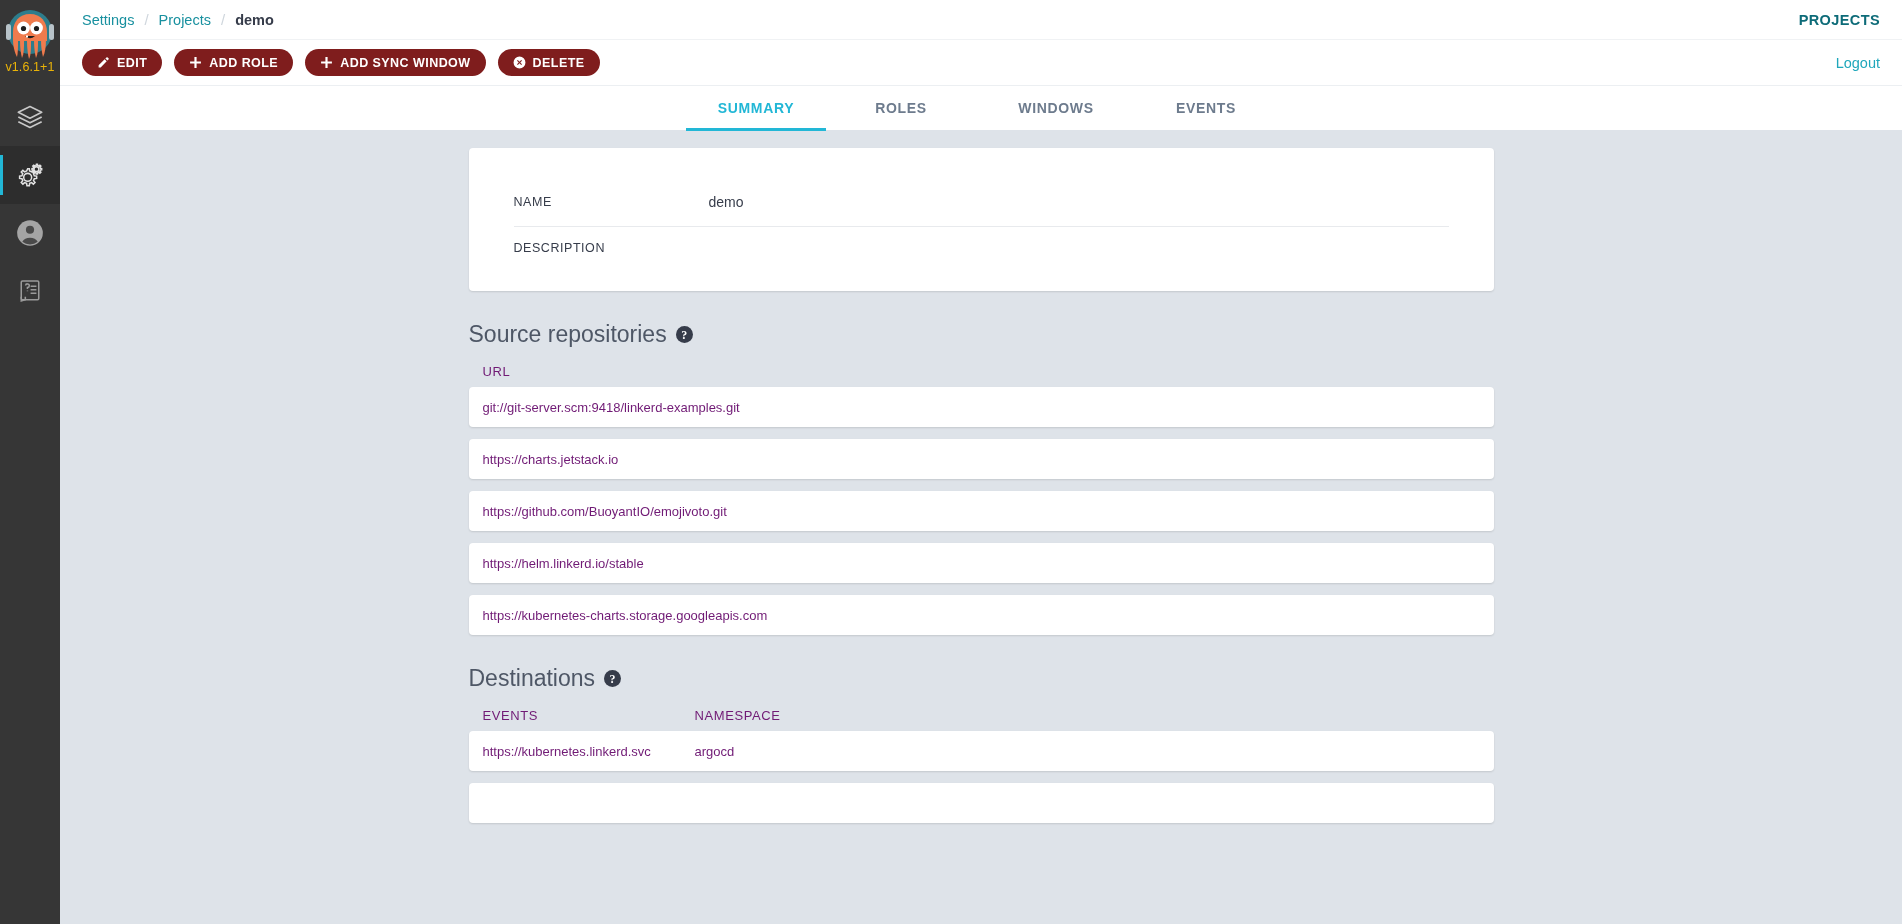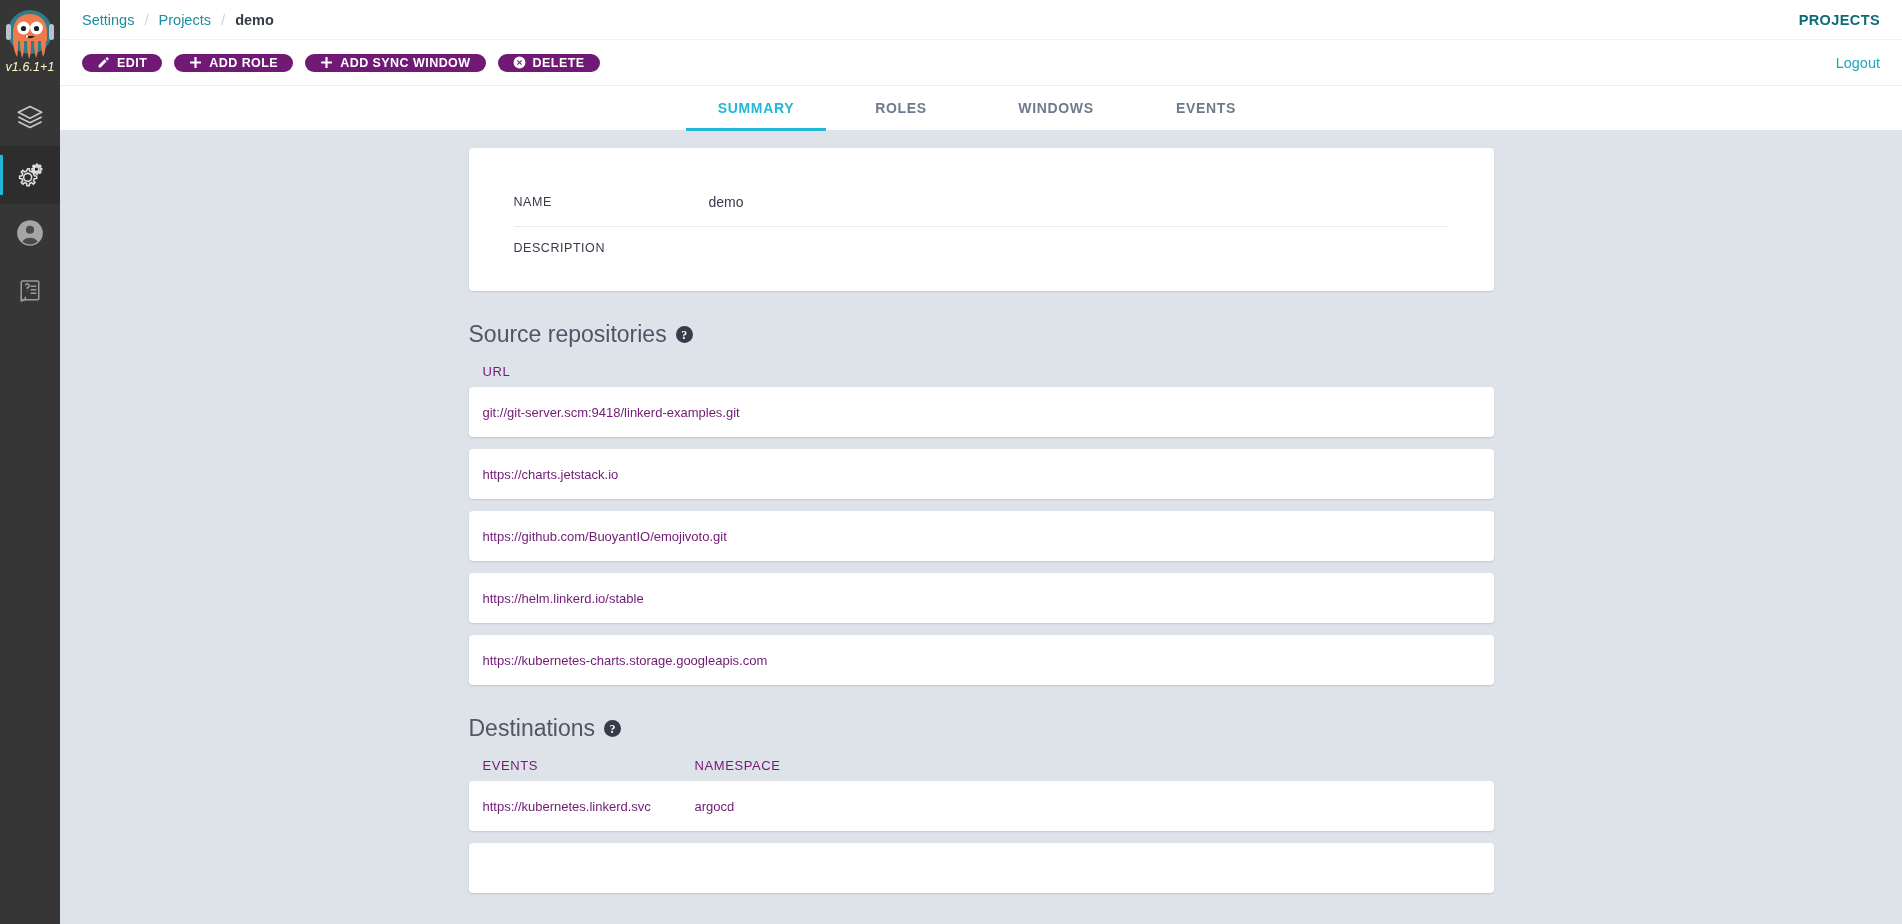--- a/index.html
+++ b/index.html
@@ -13,22 +13,22 @@
 
   
   .sidebar {
     width: 60px; height: 924px; flex: 0 0 60px;
     background: #363636;
     display: flex; flex-direction: column; align-items: center;
   }
   .logo-wrap { margin-top: 6px; width: 52px; height: 56px; display:flex; align-items:center; justify-content:center; }
   .logo-svg { width: 50px; height: 54px; display:block; }
   .version {
-    color: #fef9c3; font-size: 12.5px; letter-spacing: .1px;
-    margin-top: -2px; margin-bottom: 14px; font-style: italic;
+    color: #eab308; font-size: 12.5px; letter-spacing: .1px;
+    margin-top: -2px; margin-bottom: 14px;
   }
   .nav { width: 60px; display: flex; flex-direction: column; align-items: center; }
   .nav-item {
     position: relative; width: 60px; height: 58px;
     display: flex; align-items: center; justify-content: center;
     cursor: pointer;
   }
   .nav-item.active { background: #2d2d2d; }
   .nav-item.active::before {
     content: ""; position: absolute; left: 0; top: 9px;
@@ -58,22 +58,22 @@
   }
 
   
   .toolbar {
     height: 46px; background: #fff; flex: 0 0 46px;
     display: flex; align-items: center; padding: 0 22px;
     border-bottom: 1px solid #eceff2;
   }
   .btn {
     display: inline-flex; align-items: center; gap: 7px;
-    height: 18px; padding: 0 15px; margin-right: 12px;
-    background: #701a75; color: #fff;
+    height: 27px; padding: 0 15px; margin-right: 12px;
+    background: #7f1d1d; color: #fff;
     border: none; border-radius: 14px;
     font-size: 12.5px; font-weight: bold; letter-spacing: .45px;
     font-family: "Liberation Sans", sans-serif;
     cursor: pointer; white-space: nowrap;
   }
   .btn svg { width: 13px; height: 13px; display:block; fill: #fff; }
   .logout-link {
     margin-left: auto; color: #1fa7bb; font-size: 14.5px; cursor: pointer; text-decoration: none;
   }
 
@@ -143,21 +143,21 @@
   
   .table-head {
     display: flex; padding: 6px 14px 8px 14px;
     font-size: 11.5px; color: #6d7b8d; letter-spacing: .6px;
   }
   .row-card {
     background: #fff; border-radius: 4px;
     box-shadow: 0 1px 2px rgba(0,0,0,.12);
     margin-bottom: 12px;
     display: flex; align-items: center;
-    height: 50px; padding: 0 14px;
+    height: 40px; padding: 0 14px;
   }
   .cell { font-size: 13px; color: #701a75; }
   .col-url { flex: 1; }
   .col-server { width: 212px; flex: 0 0 212px; }
   .col-namespace { flex: 1; }
 </style>
 </head>
 <body>
 
 <div class="app">

